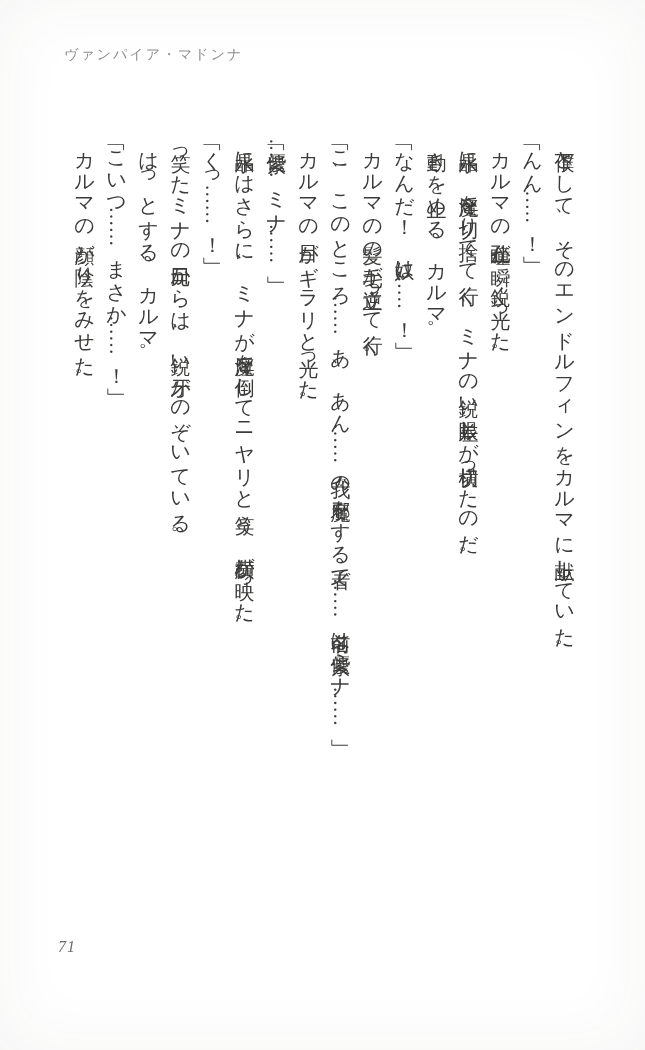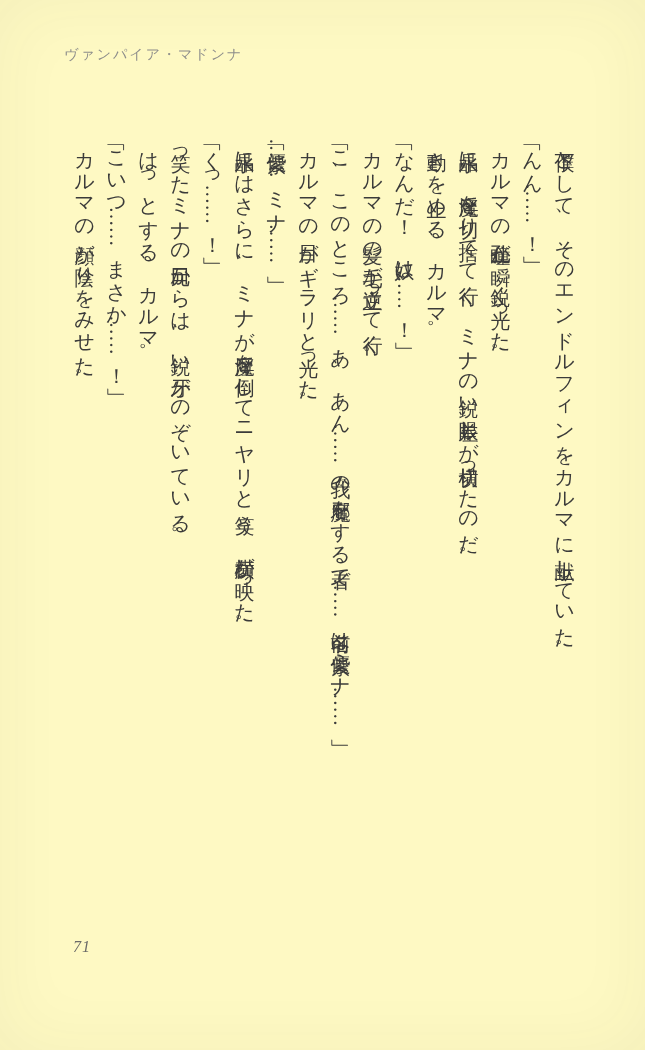--- a/index.html
+++ b/index.html
@@ -4,21 +4,21 @@
 <style>
   html, body {
     margin: 0;
     padding: 0;
     background: #e9e9e7;
   }
   .page {
     position: relative;
     width: 645px;
     height: 1050px;
-    background: #fef9c3;
+    background: #ffffff;
     box-shadow: inset 0 0 70px rgba(60,55,45,0.05);
     overflow: hidden;
     font-family: "Liberation Serif", "DejaVu Serif", serif;
   }
   .running-header {
     position: absolute;
     left: 64px;
     top: 46px;
     font-size: 14px;
     letter-spacing: 2px;
@@ -41,21 +41,20 @@
     line-height: 1.6;
   }
   .page-number {
     position: absolute;
     left: 58px;
     top: 938px;
     font-size: 16px;
     font-style: italic;
     color: #6b6b68;
     letter-spacing: 1px;
-    margin-left: 15px;
   }
 </style>
 </head>
 <body>
 
 <div class="page">
 
   <div class="running-header">ヴァンパイア・マドンナ</div>
 
   <div class="text-block">

